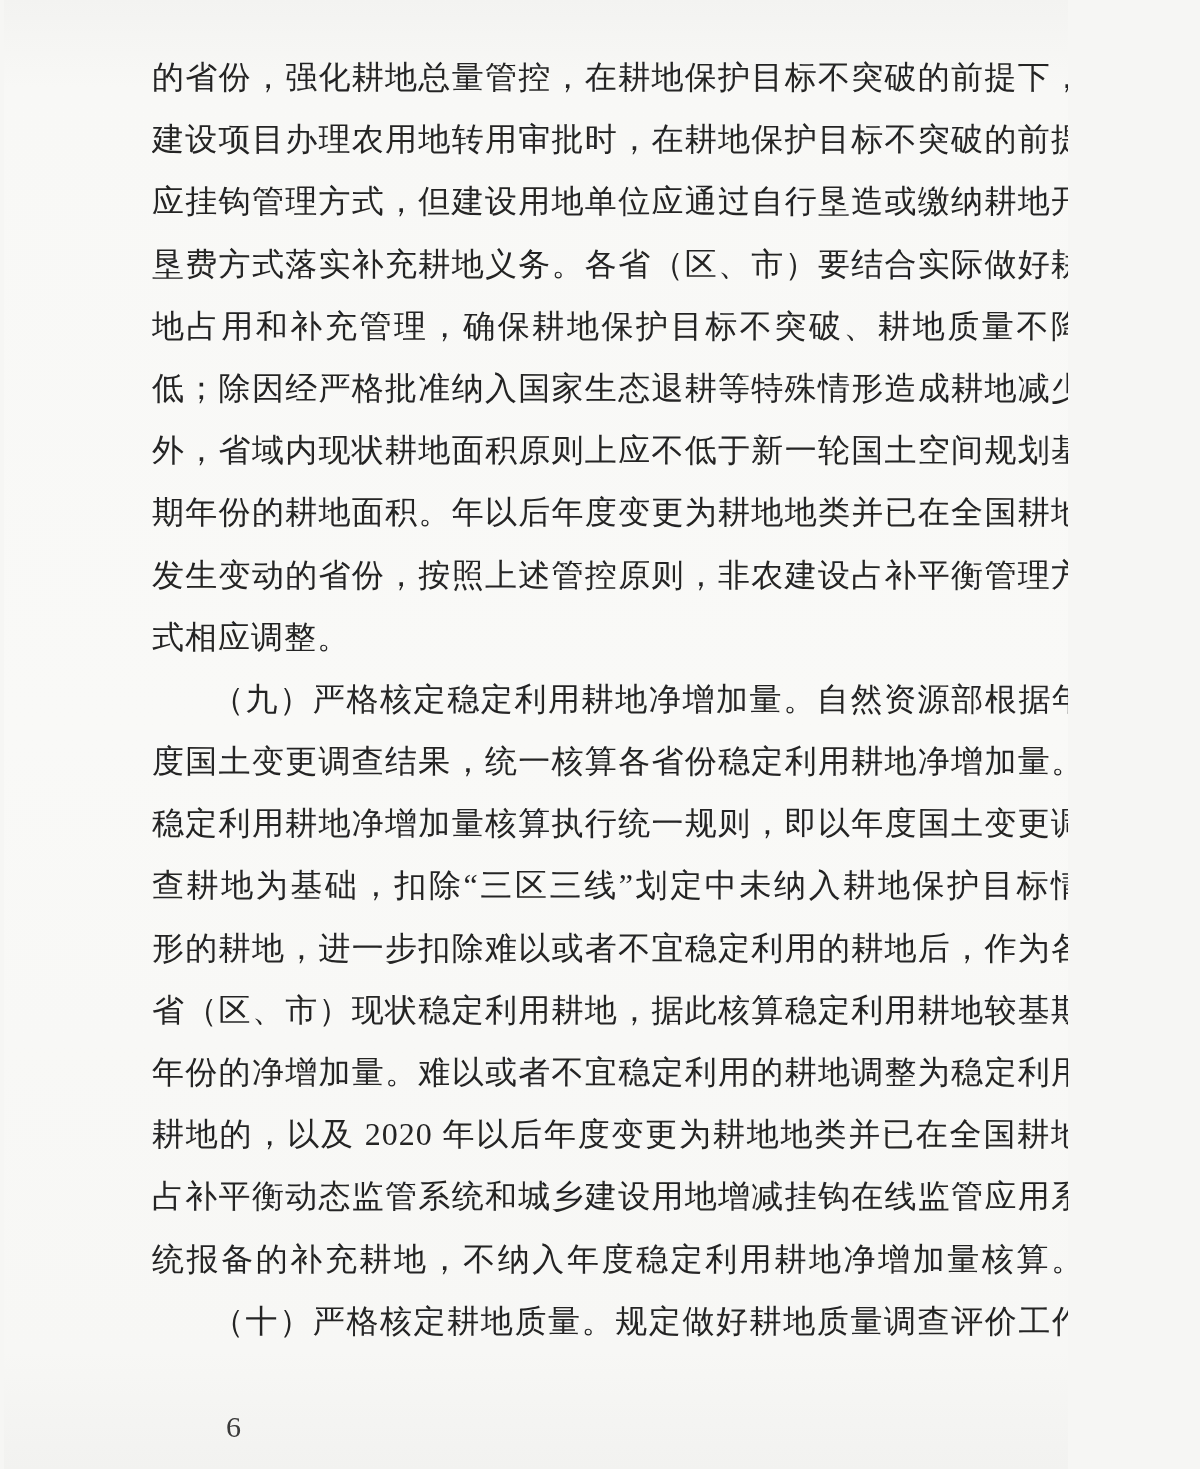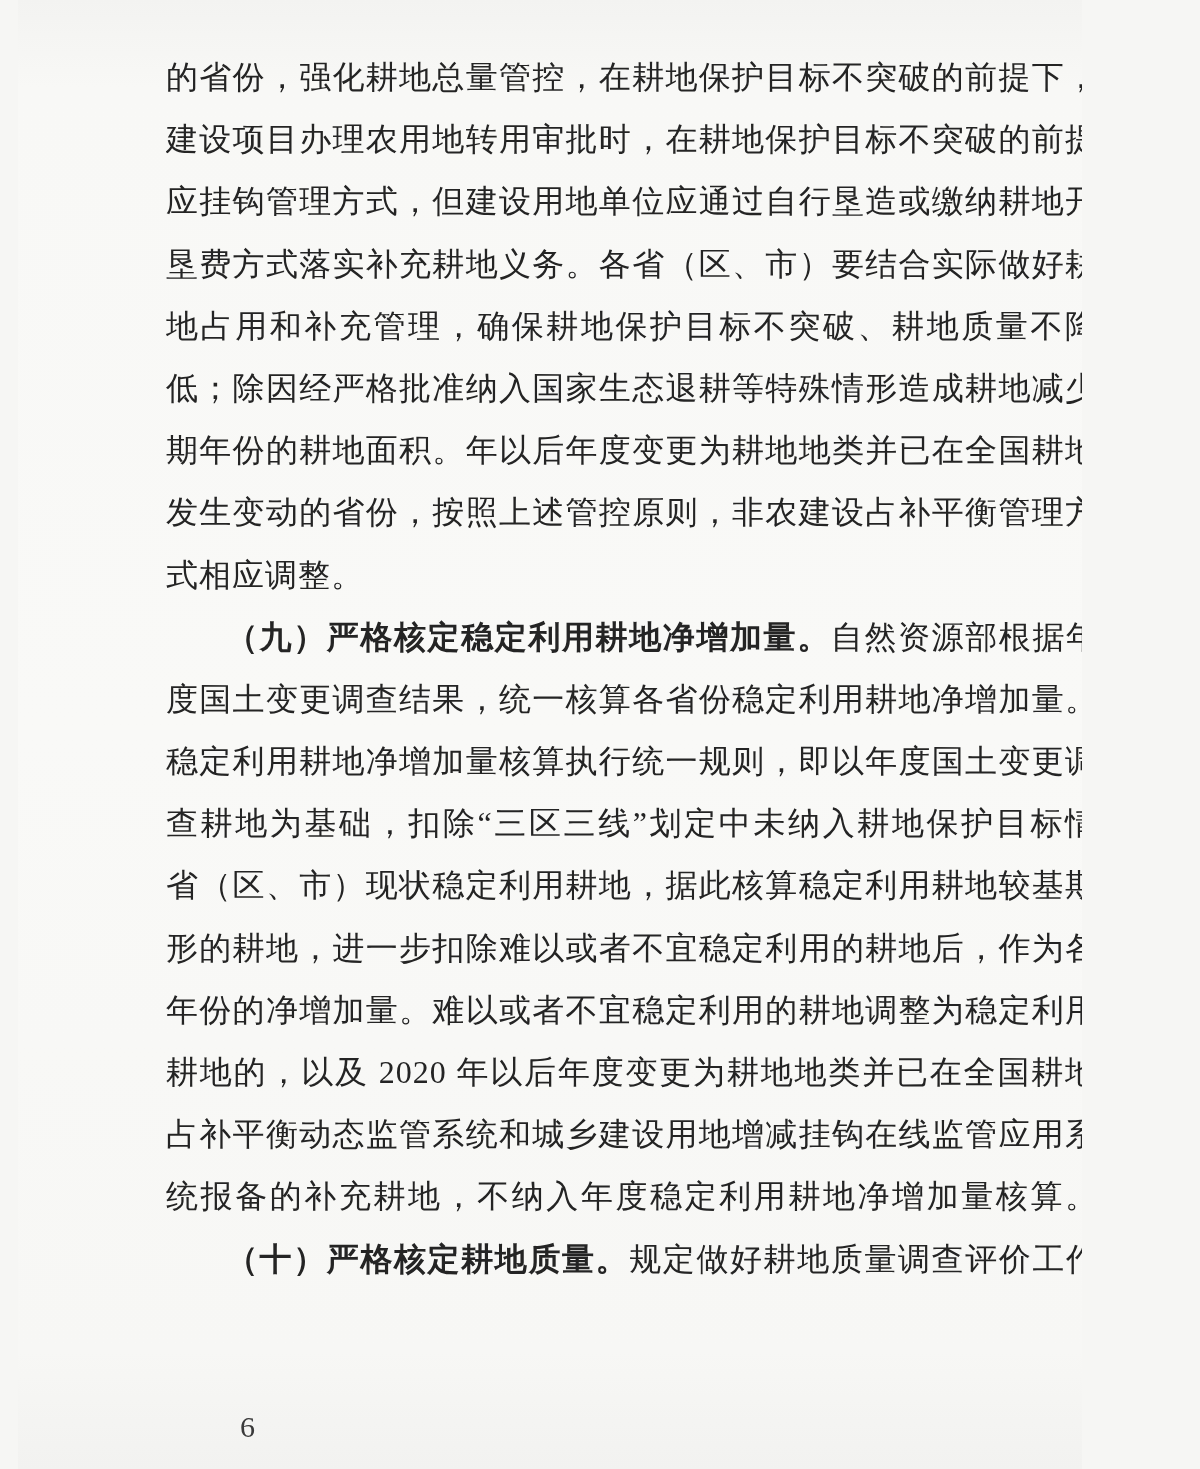--- a/index.html
+++ b/index.html
@@ -5,21 +5,21 @@
   html, body {
     margin: 0;
     padding: 0;
     width: 1200px;
     height: 1469px;
     background: #f6f6f4;
     font-family: "Liberation Serif", "DejaVu Serif", serif;
   }
   .page {
     position: absolute;
-    left: 18px; top: 0;
+    left: 4px; top: 0;
     width: 1064px;
     height: 1469px;
     background: linear-gradient(180deg, #f3f3f1 0%, #f8f8f6 6%, #f9f9f7 50%, #f7f7f5 92%, #f2f2f0 100%);
     overflow: hidden;
   }
   .text-block {
     position: absolute;
     left: 148px;
     top: 46px;
     width: 932px;
@@ -37,21 +37,21 @@
   }
   .line.para-end {
     text-align: center;
     text-align-last: left;
   }
   .line.indent {
     padding-left: 60px;
     letter-spacing: 0;
   }
   .head {
-    font-weight: bold;
+    font-weight: normal;
   }
   .page-number {
     position: absolute;
     left: 222px;
     top: 1410px;
     font-size: 30px;
     color: #3a3a3a;
     letter-spacing: 0;
   }
 </style>
@@ -59,31 +59,32 @@
 <body>
 
 <div class="page">
   <div class="text-block">
     <div class="line">的省份，强化耕地总量管控，在耕地保护目标不突破的前提下，</div>
     <div class="line">建设项目办理农用地转用审批时，在耕地保护目标不突破的前提下</div>
     <div class="line">应挂钩管理方式，但建设用地单位应通过自行垦造或缴纳耕地开</div>
     <div class="line">垦费方式落实补充耕地义务。各省（区、市）要结合实际做好耕</div>
     <div class="line">地占用和补充管理，确保耕地保护目标不突破、耕地质量不降</div>
     <div class="line">低；除因经严格批准纳入国家生态退耕等特殊情形造成耕地减少</div>
+    <div class="line">外，省域内现状耕地面积原则上应不低于新一轮国土空间规划基</div>
     <div class="line">期年份的耕地面积。年以后年度变更为耕地地类并已在全国耕地</div>
     <div class="line">发生变动的省份，按照上述管控原则，非农建设占补平衡管理方</div>
     <div class="line para-end">式相应调整。</div>
     <div class="line indent">
       <span class="head">（九）严格核定稳定利用耕地净增加量。</span><span>自然资源部根据年</span>
     </div>
     <div class="line">度国土变更调查结果，统一核算各省份稳定利用耕地净增加量。</div>
     <div class="line">稳定利用耕地净增加量核算执行统一规则，即以年度国土变更调</div>
     <div class="line">查耕地为基础，扣除“三区三线”划定中未纳入耕地保护目标情</div>
+    <div class="line">形的耕地，进一步扣除难以或者不宜稳定利用的耕地后，作为各</div>
     <div class="line">省（区、市）现状稳定利用耕地，据此核算稳定利用耕地较基期</div>
-    <div class="line">形的耕地，进一步扣除难以或者不宜稳定利用的耕地后，作为各</div>
     <div class="line">年份的净增加量。难以或者不宜稳定利用的耕地调整为稳定利用</div>
     <div class="line">耕地的，以及 2020 年以后年度变更为耕地地类并已在全国耕地</div>
     <div class="line">占补平衡动态监管系统和城乡建设用地增减挂钩在线监管应用系</div>
     <div class="line">统报备的补充耕地，不纳入年度稳定利用耕地净增加量核算。</div>
     <div class="line indent">
       <span class="head">（十）严格核定耕地质量。</span><span>规定做好耕地质量调查评价工作</span>
     </div>
   </div>
   <div class="page-number">6</div>
 </div>

